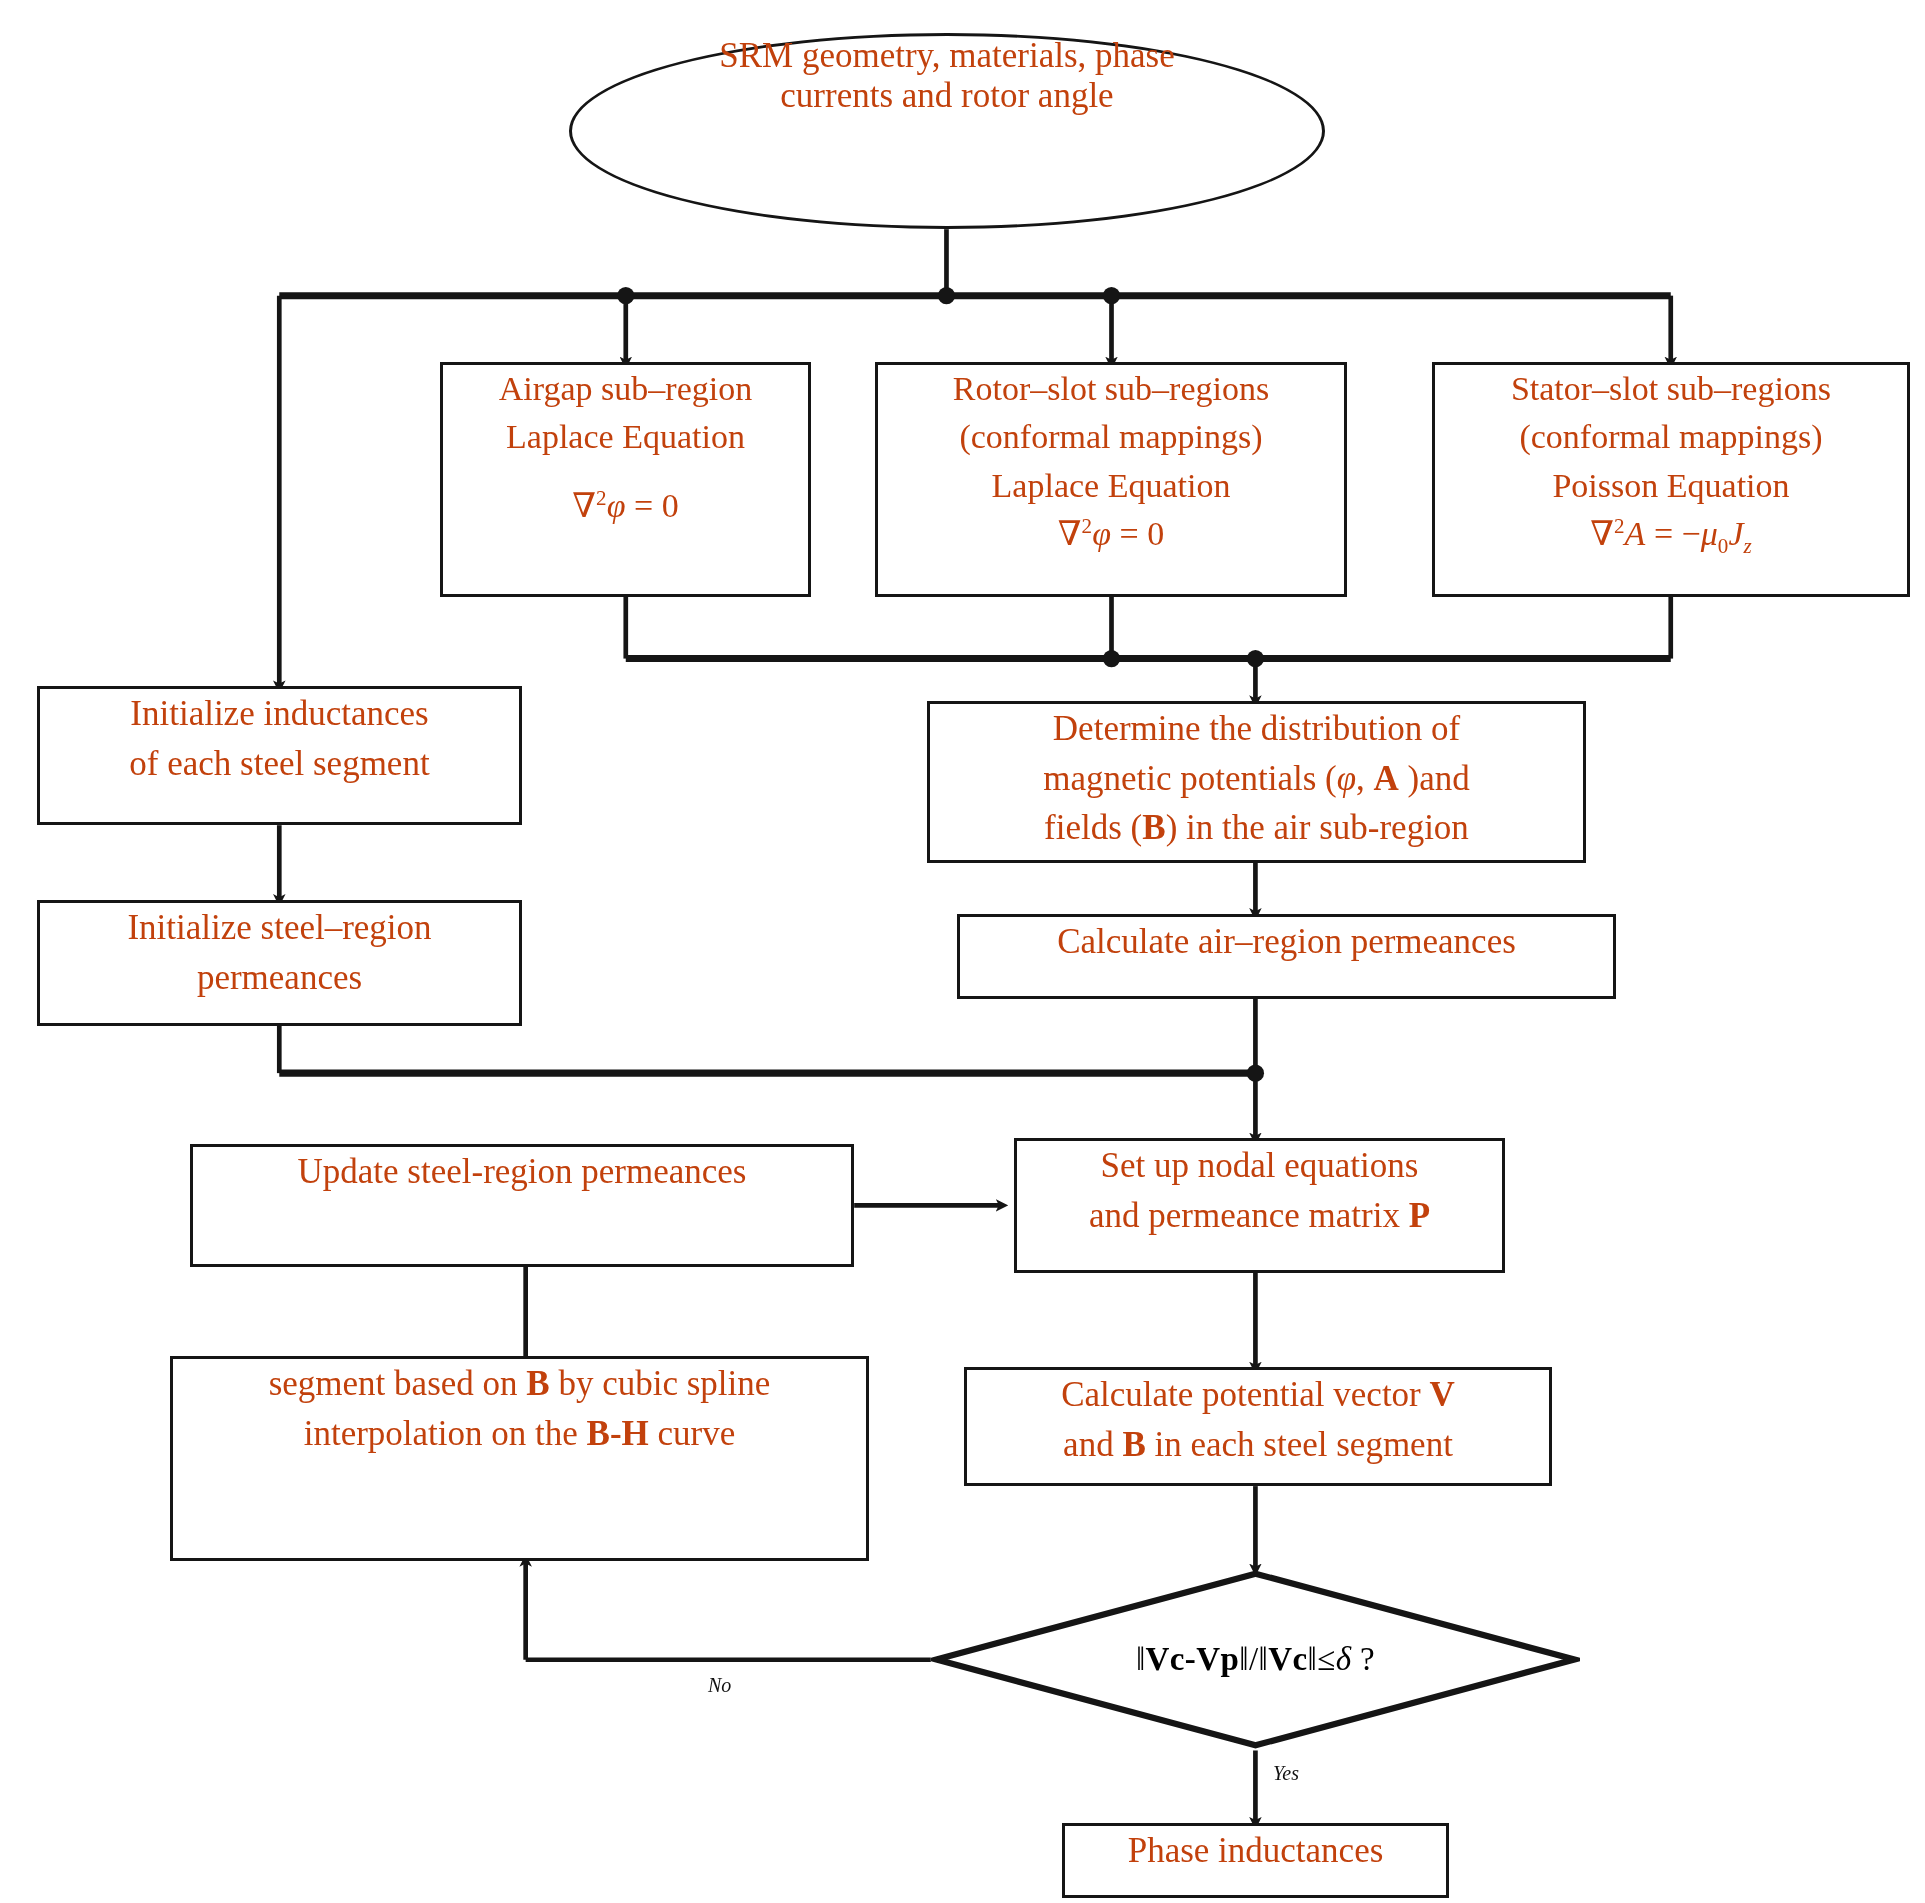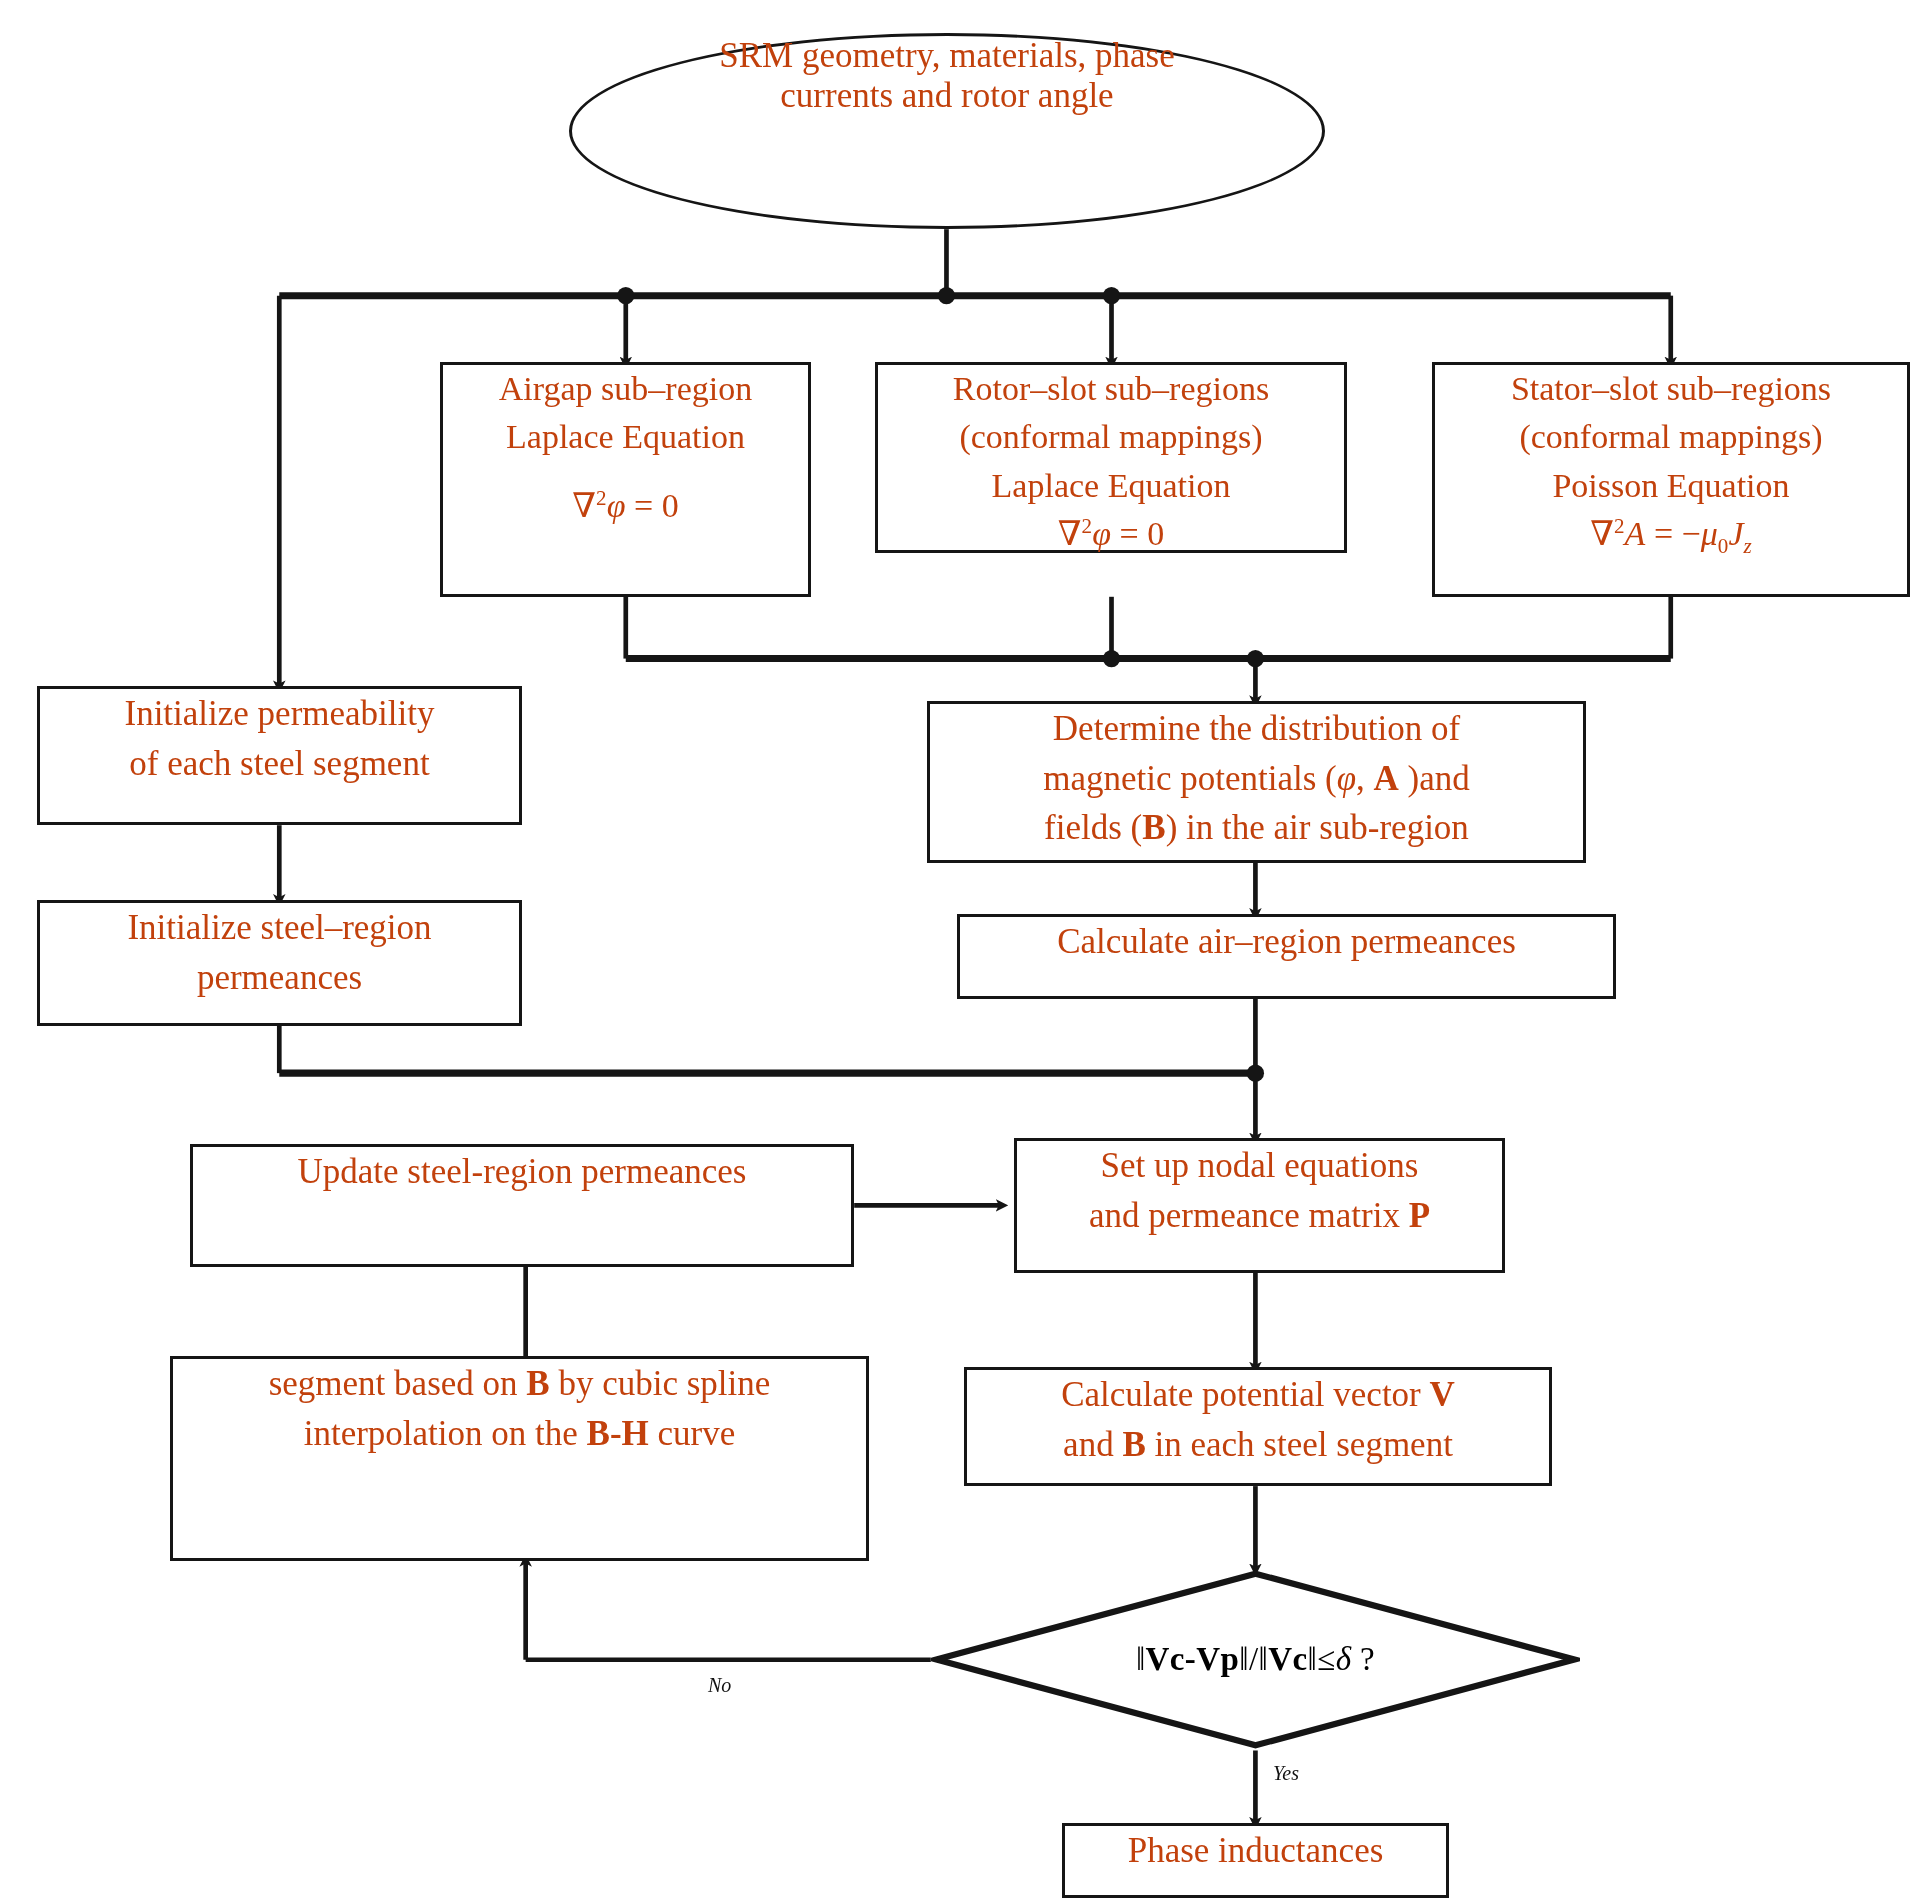--- a/index.html
+++ b/index.html
@@ -99,41 +99,41 @@
 
   <div class="node box" style="left:440px;top:362px;width:371px;height:235px;">
     <div class="inner fs-med">
       <div>Airgap sub–region</div>
       <div>Laplace Equation</div>
       <div style="height:20.3px"></div>
       <div class="eqline"><span>∇</span><span class="sup">2</span><span class="it">φ</span> <span>= 0</span></div>
     </div>
   </div>
 
-  <div class="node box" style="left:875px;top:362px;width:472px;height:191px;">
+  <div class="node box" style="left:875px;top:362px;width:472px;height:235px;">
     <div class="inner fs-med">
       <div>Rotor–slot sub–regions</div>
       <div>(conformal mappings)</div>
       <div>Laplace Equation</div>
       <div class="eqline"><span>∇</span><span class="sup">2</span><span class="it">φ</span> <span>= 0</span></div>
     </div>
   </div>
 
   <div class="node box" style="left:1432px;top:362px;width:478px;height:235px;">
     <div class="inner fs-med">
       <div>Stator–slot sub–regions</div>
       <div>(conformal mappings)</div>
       <div>Poisson Equation</div>
       <div class="eqline"><span>∇</span><span class="sup">2</span><span class="it">A</span> <span>= −</span><span class="it">μ</span><span class="sub">0</span><span class="it">J</span><span class="sub it">z</span></div>
     </div>
   </div>
 
   <div class="node box" style="left:37px;top:686px;width:485px;height:139px;">
     <div class="inner fs-big">
-      <div>Initialize permeability</div>
+      <div>Initialize inductances</div>
       <div>of each steel segment</div>
     </div>
   </div>
 
   <div class="node box" style="left:37px;top:900px;width:485px;height:126px;">
     <div class="inner fs-big">
       <div>Initialize steel–region</div>
       <div>permeances</div>
     </div>
   </div>

